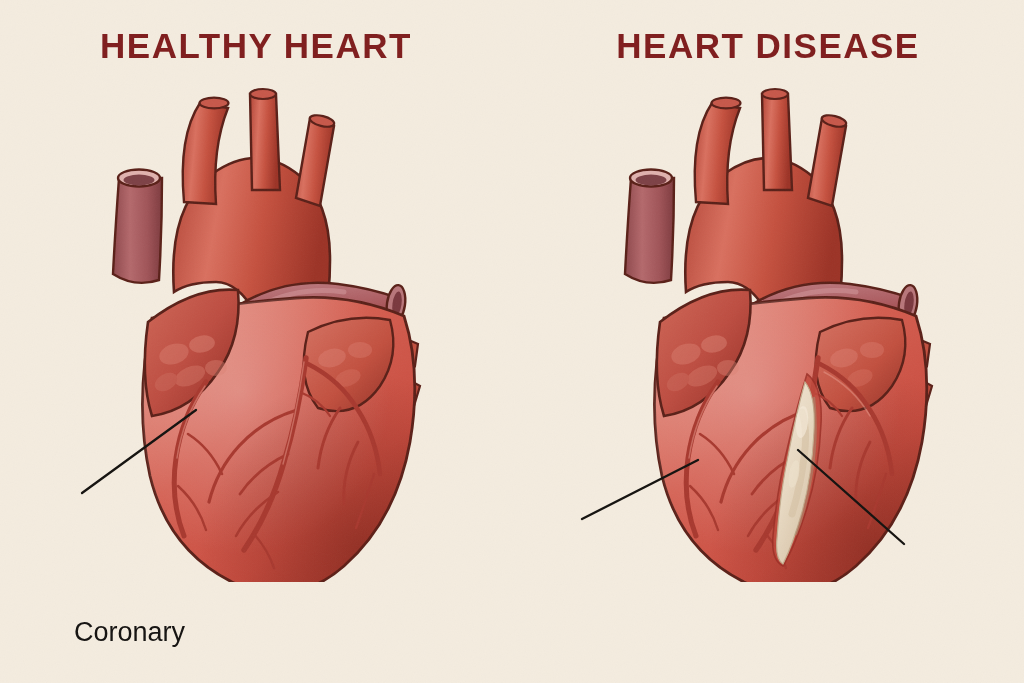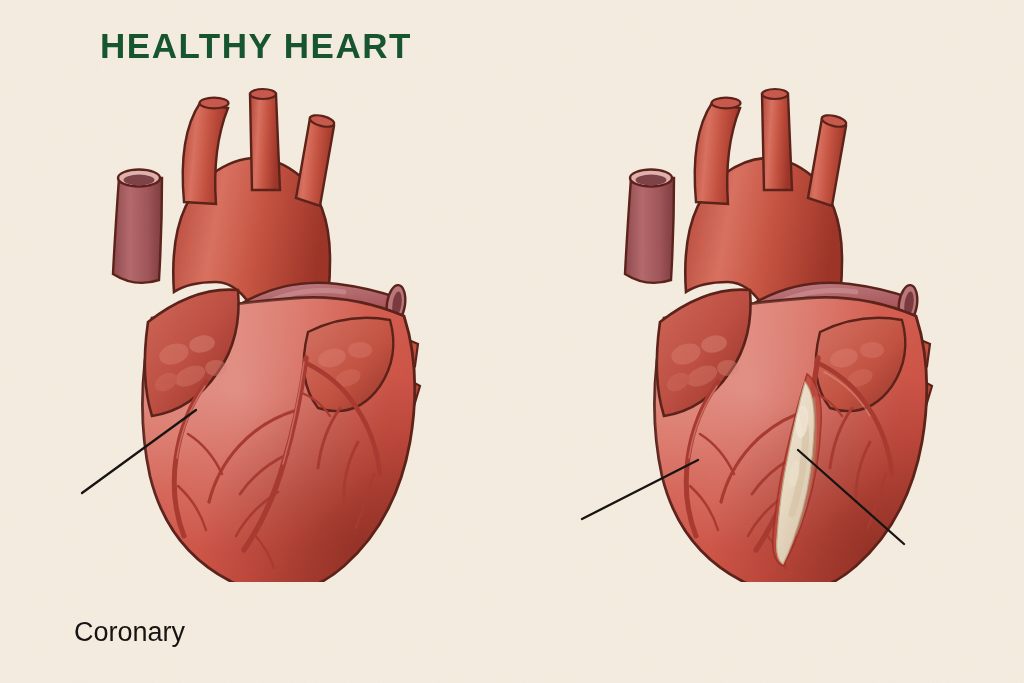--- a/index.html
+++ b/index.html
@@ -11,21 +11,21 @@
   }
   #grain{
     position:absolute;inset:0;pointer-events:none;z-index:6;opacity:.5;
   }
   .panel{position:absolute;top:0;height:683px;width:512px;}
   #panel-healthy{left:0;}
   #panel-disease{left:512px;}
   .panel-title{
     position:absolute;top:26px;width:100%;text-align:center;
     font-size:35px;font-weight:bold;letter-spacing:1.5px;
-    color:#14532d;white-space:nowrap;
+    color:#7f1d1d;white-space:nowrap;
   }
   .heart-svg{position:absolute;left:50%;transform:translateX(-50%);top:82px;}
   .label{
     position:absolute;color:#141210;font-size:27px;line-height:1.13;
     white-space:pre;z-index:5;
   }
   #label-coronary{left:74px;top:556px;}
 </style>
 </head>
 <body>
@@ -162,20 +162,21 @@
   </svg>
 
   <div class="label" id="label-coronary">
     <div>Coronary</div>
     
   </div>
 </div>
 
 <div class="panel" id="panel-disease">
 
+  <div class="panel-title">HEART DISEASE</div>
 
   <svg class="heart-svg" width="400" height="500" viewBox="0 0 400 500">
     <defs>
       <linearGradient id="h2-myo" x1="0.18" y1="0.12" x2="0.88" y2="0.95">
         <stop offset="0" stop-color="#e08173"></stop>
         <stop offset="0.32" stop-color="#d45e50"></stop>
         <stop offset="0.7" stop-color="#c94d40"></stop>
         <stop offset="1" stop-color="#a8382c"></stop>
       </linearGradient>
       <linearGradient id="h2-app" x1="0.1" y1="0.1" x2="0.9" y2="0.9">

